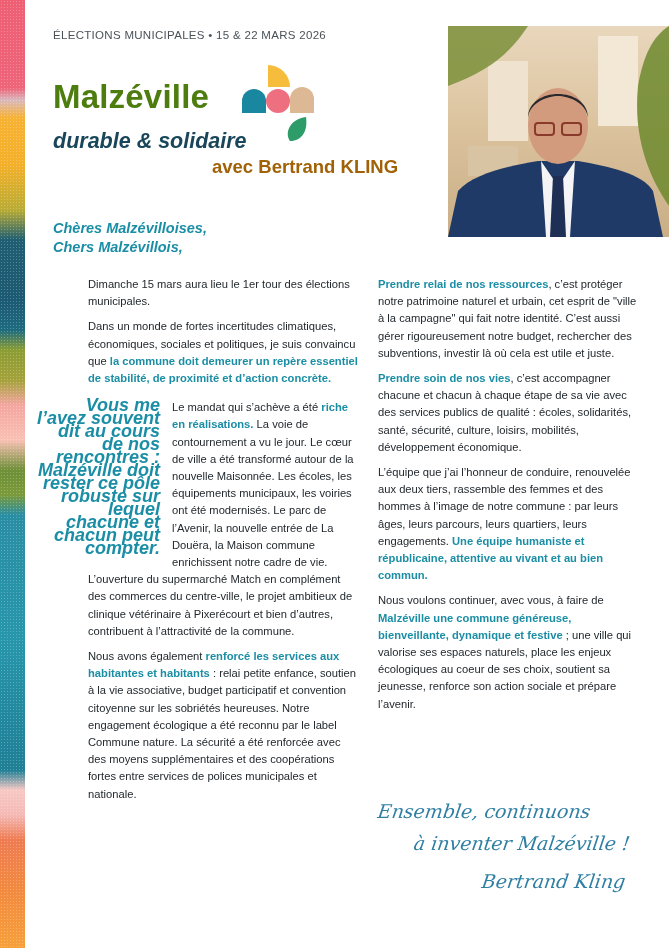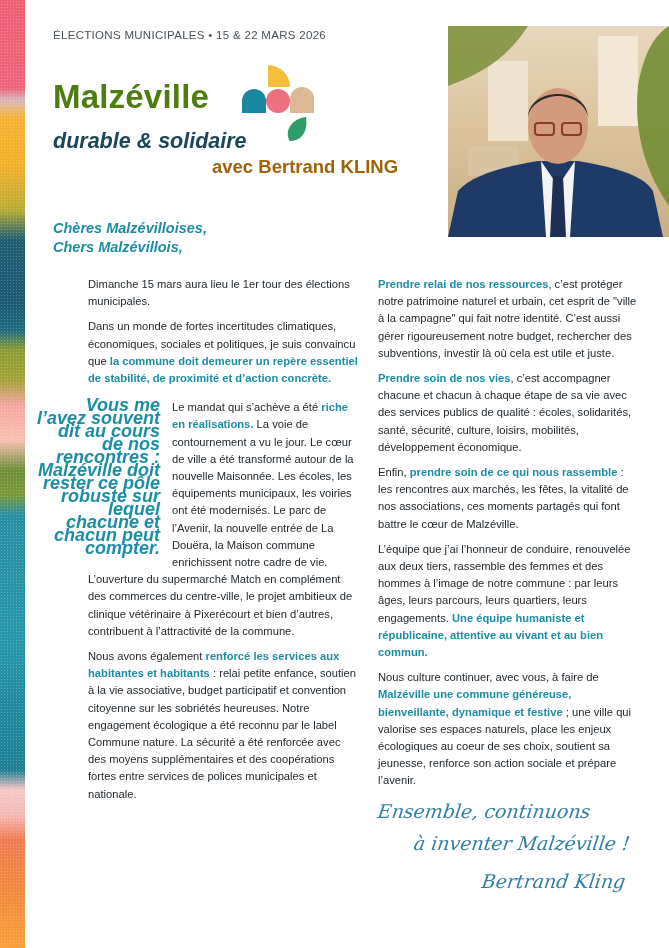--- a/index.html
+++ b/index.html
@@ -115,22 +115,21 @@
   <p>
     <span class="quote">Vous me l’avez souvent dit au cours de nos rencontres : Malzéville doit rester ce pôle robuste sur lequel chacune et chacun peut compter.</span>
     <span>Le mandat qui s’achève a été </span><span class="hl">riche en réalisations.</span><span> La voie de contournement a vu le jour. Le cœur de ville a été transformé autour de la nouvelle Maisonnée. Les écoles, les équipements municipaux, les voiries ont été modernisés. Le parc de l’Avenir, la nouvelle entrée de La Douëra, la Maison commune enrichissent notre cadre de vie. L’ouverture du supermarché Match en complément des commerces du centre-ville, le projet ambitieux de clinique vétérinaire à Pixerécourt et bien d’autres, contribuent à l’attractivité de la commune.</span>
   </p>
   <p><span>Nous avons également </span><span class="hl">renforcé les services aux habitantes et habitants</span><span> : relai petite enfance, soutien à la vie associative, budget participatif et convention citoyenne sur les sobriétés heureuses. Notre engagement écologique a été reconnu par le label Commune nature. La sécurité a été renforcée avec des moyens supplémentaires et des coopérations fortes entre services de polices municipales et nationale.</span></p>
 </div>
 
 <div class="col right-col">
   <p><span class="hl">Prendre relai de nos ressources</span><span>, c’est protéger notre patrimoine naturel et urbain, cet esprit de "ville à la campagne" qui fait notre identité. C’est aussi gérer rigoureusement notre budget, rechercher des subventions, investir là où cela est utile et juste.</span></p>
   <p><span class="hl">Prendre soin de nos vies</span><span>, c’est accompagner chacune et chacun à chaque étape de sa vie avec des services publics de qualité : écoles, solidarités, santé, sécurité, culture, loisirs, mobilités, développement économique.</span></p>
-  <p><span>Enfin, </span><span class="hl">prendre soin de ce qui nous rassemble</span><span> : les rencontres aux marchés, les fêtes, la vitalité de nos associations, ces moments partagés qui font battre le cœur de Malzéville.</span></p>
   <p><span>L’équipe que j’ai l’honneur de conduire, renouvelée aux deux tiers, rassemble des femmes et des hommes à l’image de notre commune : par leurs âges, leurs parcours, leurs quartiers, leurs engagements. </span><span class="hl">Une équipe humaniste et républicaine, attentive au vivant et au bien commun.</span></p>
-  <p><span>Nous culture continuer, avec vous, à faire de </span><span class="hl">Malzéville une commune généreuse, bienveillante, dynamique et festive</span><span> ; une ville qui valorise ses espaces naturels, place les enjeux écologiques au coeur de ses choix, soutient sa jeunesse, renforce son action sociale et prépare l’avenir.</span></p>
+  <p><span>Nous voulons continuer, avec vous, à faire de </span><span class="hl">Malzéville une commune généreuse, bienveillante, dynamique et festive</span><span> ; une ville qui valorise ses espaces naturels, place les enjeux écologiques au coeur de ses choix, soutient sa jeunesse, renforce son action sociale et prépare l’avenir.</span></p>
 </div>
 
 <div class="signature">
   <div class="sig-line" style="left:0; top:4px;">Ensemble, continuons</div>
   <div class="sig-line" style="left:36px; top:36px;">à inventer Malzéville !</div>
   <div class="sig-line" style="left:104px; top:74px;">Bertrand Kling</div>
 </div>
 
 </body></html>

